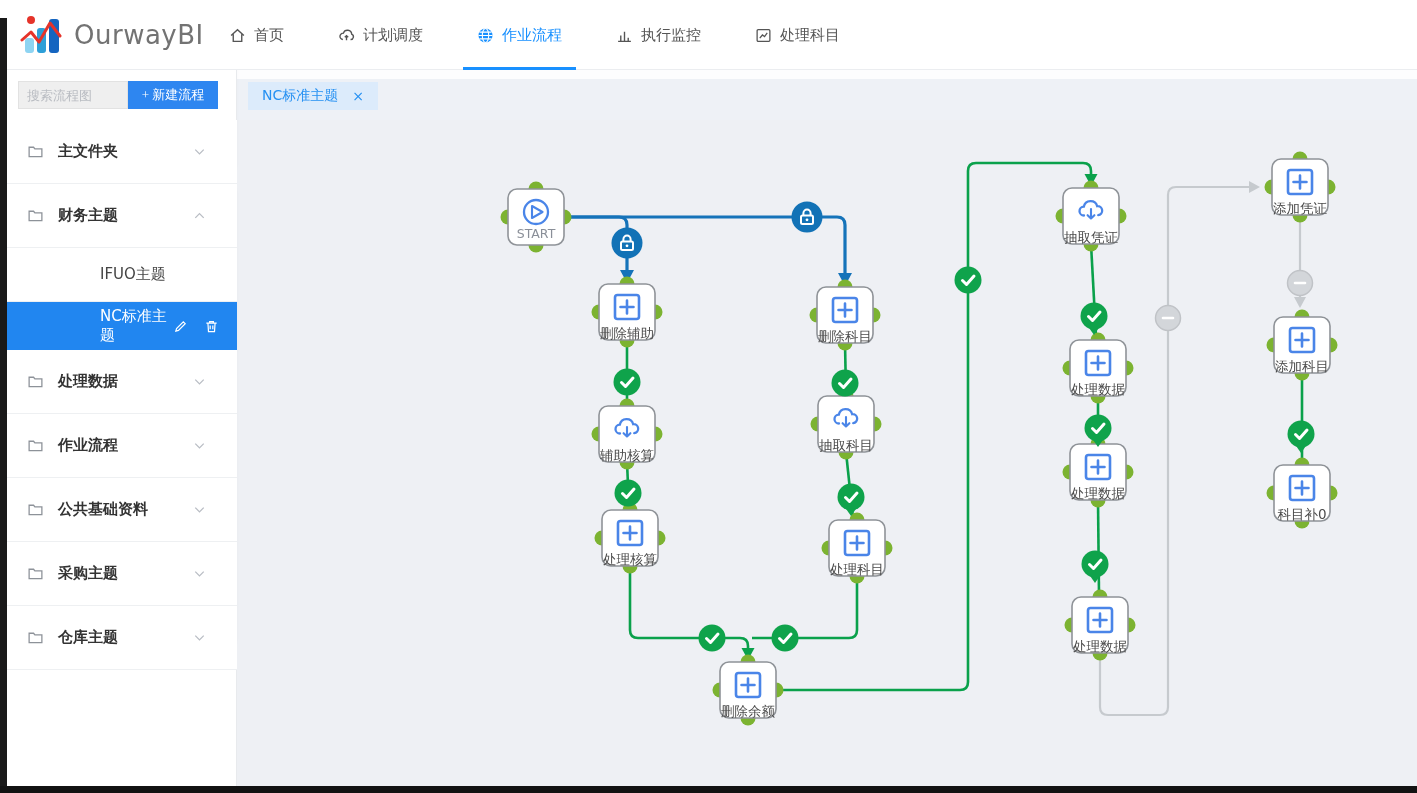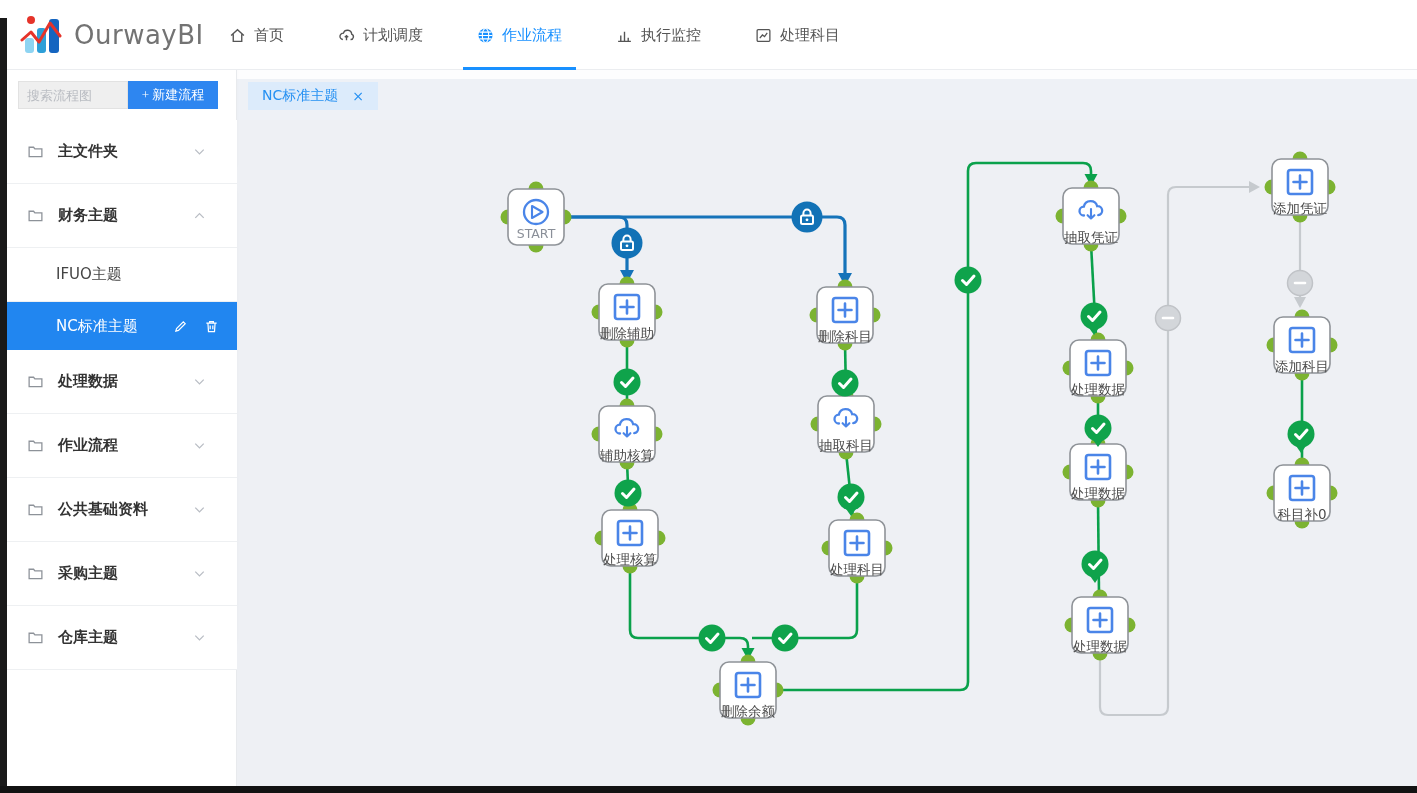--- a/index.html
+++ b/index.html
@@ -21,21 +21,21 @@
   #sidebar { left:0; top:70px; width:237px; height:723px; background:#fff; border-right:1px solid #e8eaed; z-index:20; }
   #search-row { left:18px; top:11px; width:200px; height:28px; display:flex; }
   #flow-search { width:110px; height:28px; background:#efefef; border:1px solid #e2e2e2; font-size:13px; color:#666; padding:0 8px; outline:none; }
   #flow-search::placeholder { color:#b9bcc2; }
   #new-flow-btn { width:90px; height:28px; background:#2e86f0; color:#fff; border:none; font-size:13px; cursor:pointer;font-family:Liberation Serif, serif; }
   #tree { left:0; top:50px; width:237px; }
   .tree-row { display:flex; align-items:center; padding-left:36px; border-bottom:1px solid #eef0f2; cursor:pointer; background:#fff; }
   .tree-row.main { height:64px;padding-left:27px; }
   .tree-row .t-label { font-size:15px; color:#333; font-weight:600; margin-left:14px; }
   .tree-row .chev { margin-left:auto; margin-right:30px; color:#b9bdc4; }
-  .tree-row.sub { height:54px; padding-left:56px; }
+  .tree-row.sub { height:54px; padding-left:100px; }
   .tree-row.sub .t-label { font-weight:400; margin-left:0; color:#444; }
   .tree-row.sub.selected { height:48px; background:#2186f0; border-bottom:none; }
   .tree-row.sub.selected .t-label { color:#fff; }
   .row-icons { margin-left:auto; margin-right:18px; display:flex; gap:16px; }
   .row-icons svg { width:15px; height:15px; color:#fff; cursor:pointer; }
 
   
   #tabstrip { left:237px; top:70px; width:1180px; height:50px; background:#eef1f6; border-top:9px solid #fdfdfe; z-index:10; }
   #tab1 { left:11px; top:3px; height:28px; padding:0 14px; background:#dcebfb; display:flex; align-items:center; gap:14px; cursor:pointer; }
   #tab1 .tab-label { font-size:14px; color:#2590f2; }

